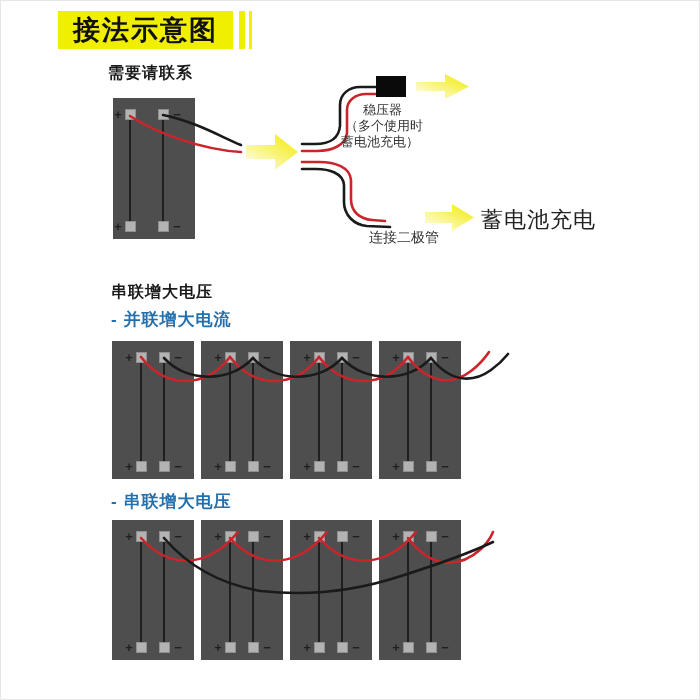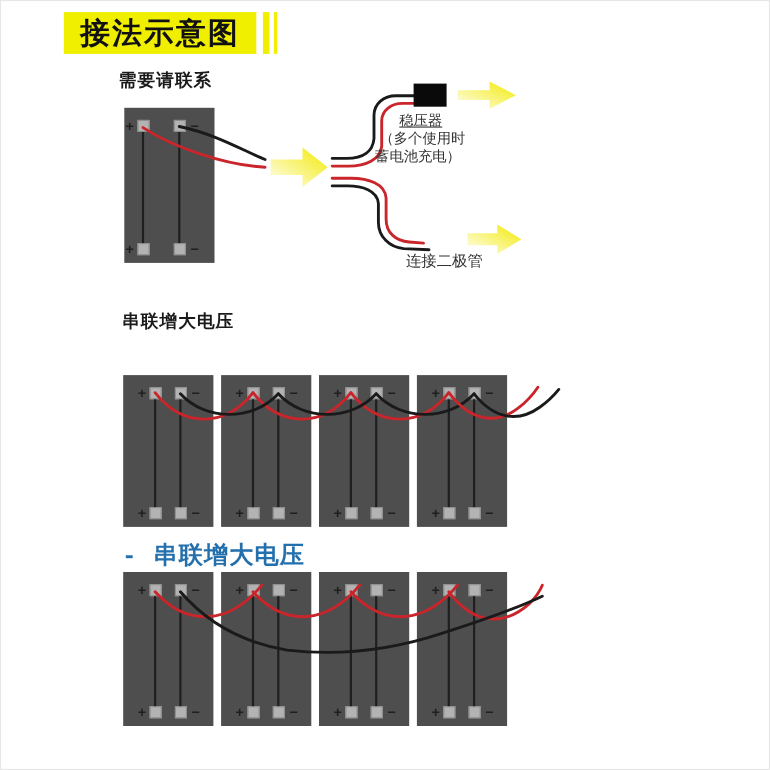--- a/index.html
+++ b/index.html
@@ -14,25 +14,25 @@
     left:57px;top:10px;width:175px;height:38px;
     display:flex;align-items:center;justify-content:center;
     font-size:27px;font-weight:bold;letter-spacing:2px;
   }
   .title-bar1{left:238px;top:10px;width:6px;height:38px;}
   .title-bar2{left:248px;top:10px;width:3px;height:38px;}
   
   .h-single{left:107px;top:62px;font-size:16px;font-weight:600;color:#1a1a1a;letter-spacing:1px;}
   .h-multi{left:110px;top:281px;font-size:16px;font-weight:600;color:#1a1a1a;letter-spacing:1px;}
   .h-parallel{left:110px;top:307px;font-size:17px;font-weight:600;letter-spacing:1px;}
-  .h-series{left:110px;top:489px;font-size:22px;font-weight:600;letter-spacing:1px;font-family:Liberation Mono, monospace;}
+  .h-series{left:110px;top:489px;font-size:17px;font-weight:600;letter-spacing:1px;}
   
   .lbl-5v{left:480px;top:71px;font-size:22px;color:#222;letter-spacing:1px;}
   .lbl-batt{left:480px;top:204px;font-size:22px;color:#222;letter-spacing:1px;}
-  .lbl-reg{left:362px;top:100px;font-size:13px;color:#333;text-decoration:underline;}
+  .lbl-reg{left:362px;top:100px;font-size:13px;color:#333;}
   .lbl-note1{left:344px;top:116px;font-size:13px;color:#333;}
   .lbl-note2{left:340px;top:132px;font-size:13px;color:#333;}
   .lbl-diode{left:368px;top:228px;font-size:14px;color:#333;}
   
   .panel{position:absolute;width:82px;}
   .panel .term{position:absolute;width:11px;height:11px;border:1px solid #8f8f8f;box-sizing:border-box;}
   .panel .sign{position:absolute;font-size:13px;font-weight:bold;line-height:11px;width:12px;text-align:center;}
   .panel .vline{position:absolute;width:2px;}
   svg.wires{position:absolute;left:0;top:0;pointer-events:none;}
 </style>
@@ -40,20 +40,21 @@
 <body>
 
 <div class="canvas">
 
   <div class="abs title-box" style="background: rgb(241, 239, 0); color: rgb(17, 17, 17);">接法示意图</div>
   <div class="abs title-bar1" style="background: rgb(241, 239, 0);"></div>
   <div class="abs title-bar2" style="background: rgb(241, 239, 0);"></div>
 
   <div class="abs h-single">需要请联系</div>
   <div class="abs h-multi">串联增大电压</div>
+  <div class="abs h-parallel" style="color: rgb(36, 112, 173);">- 并联增大电流</div>
   <div class="abs h-series" style="color: rgb(36, 112, 173);">- 串联增大电压</div>
 
   <div id="panels">
       <div class="panel" style="left: 112px; top: 97px; height: 141px; background: rgb(78, 78, 78);">
         <div class="term" style="left: 11.5px; top: 10.5px; background: rgb(179, 179, 179);"></div>
         <div class="term" style="left: 44.5px; top: 10.5px; background: rgb(179, 179, 179);"></div>
         <div class="term" style="left: 11.5px; top: 122.5px; background: rgb(179, 179, 179);"></div>
         <div class="term" style="left: 44.5px; top: 122.5px; background: rgb(179, 179, 179);"></div>
         <div class="sign" style="left: -1px; top: 11px; color: rgb(31, 31, 31);">+</div>
         <div class="sign" style="left: 58px; top: 11px; color: rgb(31, 31, 31);">−</div>
@@ -196,14 +197,15 @@
     <path class="w-red" d="M 229,537 C 259,570 297,566 326,531" stroke="#c9252b" stroke-width="2.6" fill="none" stroke-linecap="round"></path>
     <path class="w-red" d="M 318,537 C 348,570 386,566 415,531" stroke="#c9252b" stroke-width="2.6" fill="none" stroke-linecap="round"></path>
     <path class="w-red" d="M 407,537 C 432,570 460,566 480,548 C 486,542 490,536 492,531" stroke="#c9252b" stroke-width="2.6" fill="none" stroke-linecap="round"></path>
     <path class="w-blk" d="M 163,537 Q 200,580 260,590 Q 330,598 400,575 Q 460,556 492,541" stroke="#1a1a1a" stroke-width="2.6" fill="none" stroke-linecap="round"></path>
   </svg>
 
   <div class="abs lbl-reg">稳压器</div>
   <div class="abs lbl-note1">（多个使用时</div>
   <div class="abs lbl-note2">蓄电池充电）</div>
   <div class="abs lbl-diode">连接二极管</div>
+  <div class="abs lbl-batt">蓄电池充电</div>
 
 </div>
 
 </body></html>

